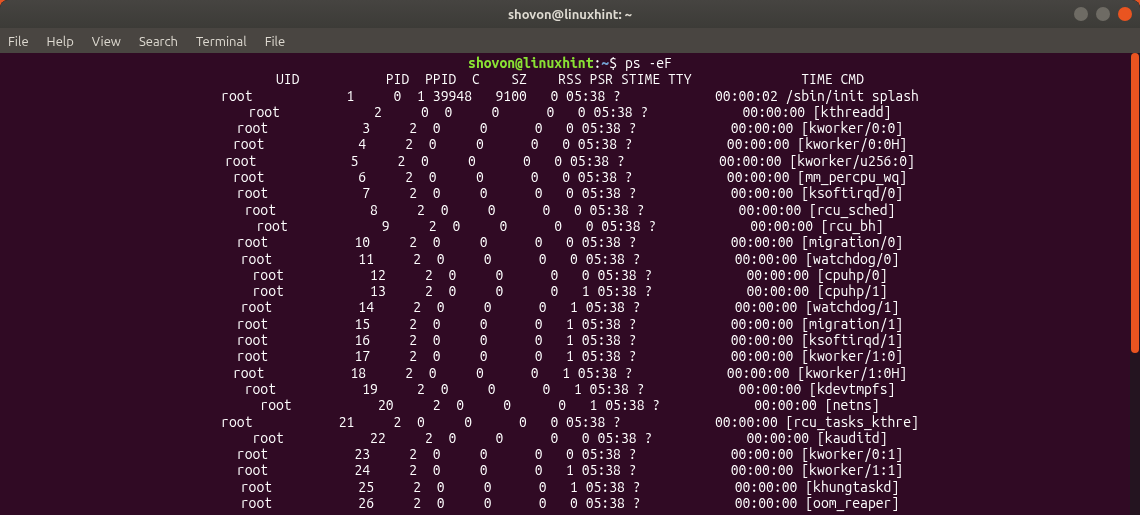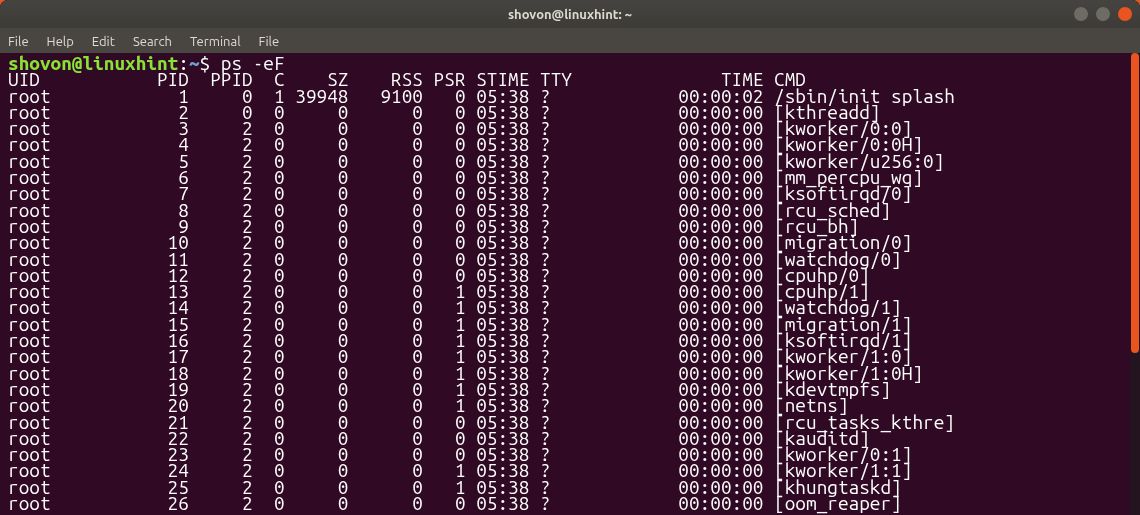--- a/index.html
+++ b/index.html
@@ -60,27 +60,28 @@
       gap: 2px;
       color: #dfdbd2;
       font-family: Ubuntu, sans-serif;
       font-size: 13px;
     }
     .menubar span { padding: 3px 8px; cursor: pointer; }
     .terminal-body {
       background: #300a24;
       color: #ffffff;
       padding: 2px 8px 21px 8px;
-      font-size: 19px;
+      font-size: 14px;
       line-height: 16.3px;
       font-family: "Ubuntu Mono", "DejaVu Sans Mono", monospace;
       white-space: pre;
       height: calc(515px - 28px - 25px);
       overflow: hidden;
       position: relative;
+      text-align: center;
     }
     .prompt-user { color: #8ae234; font-weight: bold; }
     .prompt-colon { color: #ffffff; }
     .prompt-path { color: #729fcf; font-weight: bold; }
     .scrollbar {
       position: absolute;
       right: 0;
       top: 53px;
       width: 10px;
       height: calc(515px - 53px);
@@ -105,21 +106,21 @@
     <div class="window-controls">
       <div class="wc wc-min"></div>
       <div class="wc wc-max"></div>
       <div class="wc wc-close"></div>
     </div>
   </div>
 
   <div class="menubar">
     <span>File</span>
     <span>Help</span>
-    <span>Edit</span>
+    <span>View</span>
     <span>Search</span>
     <span>Terminal</span>
     <span>File</span>
   </div>
 
   <div class="terminal-body" id="term"><span class="prompt-user">shovon@linuxhint</span><span class="prompt-colon">:</span><span class="prompt-path">~</span><span class="prompt-colon">$ </span><span>ps -eF</span>
 <span>UID           PID  PPID  C    SZ    RSS PSR STIME TTY              TIME CMD</span>
 <span>root            1     0  1 39948   9100   0 05:38 ?            00:00:02 /sbin/init splash</span>
 <span>root            2     0  0     0      0   0 05:38 ?            00:00:00 [kthreadd]</span>
 <span>root            3     2  0     0      0   0 05:38 ?            00:00:00 [kworker/0:0]</span>

